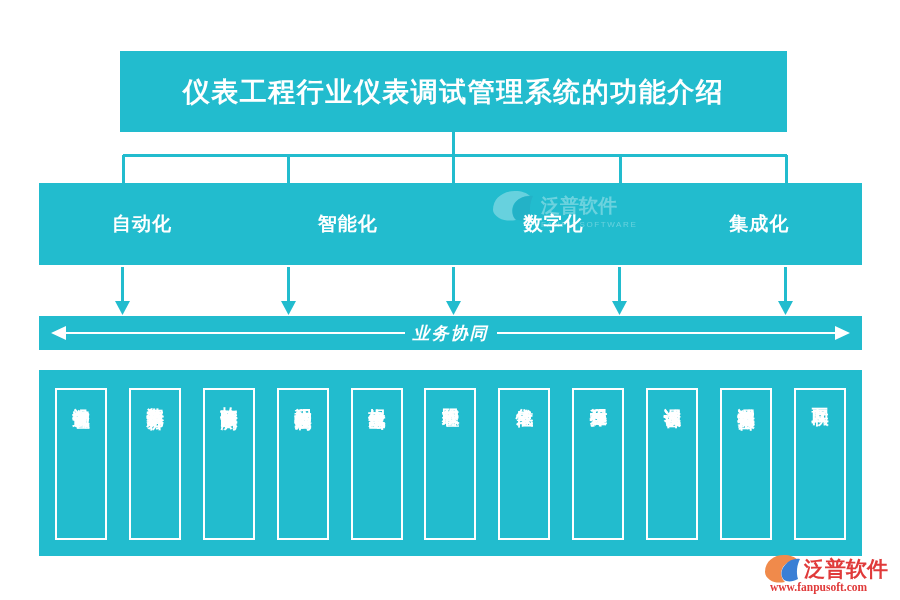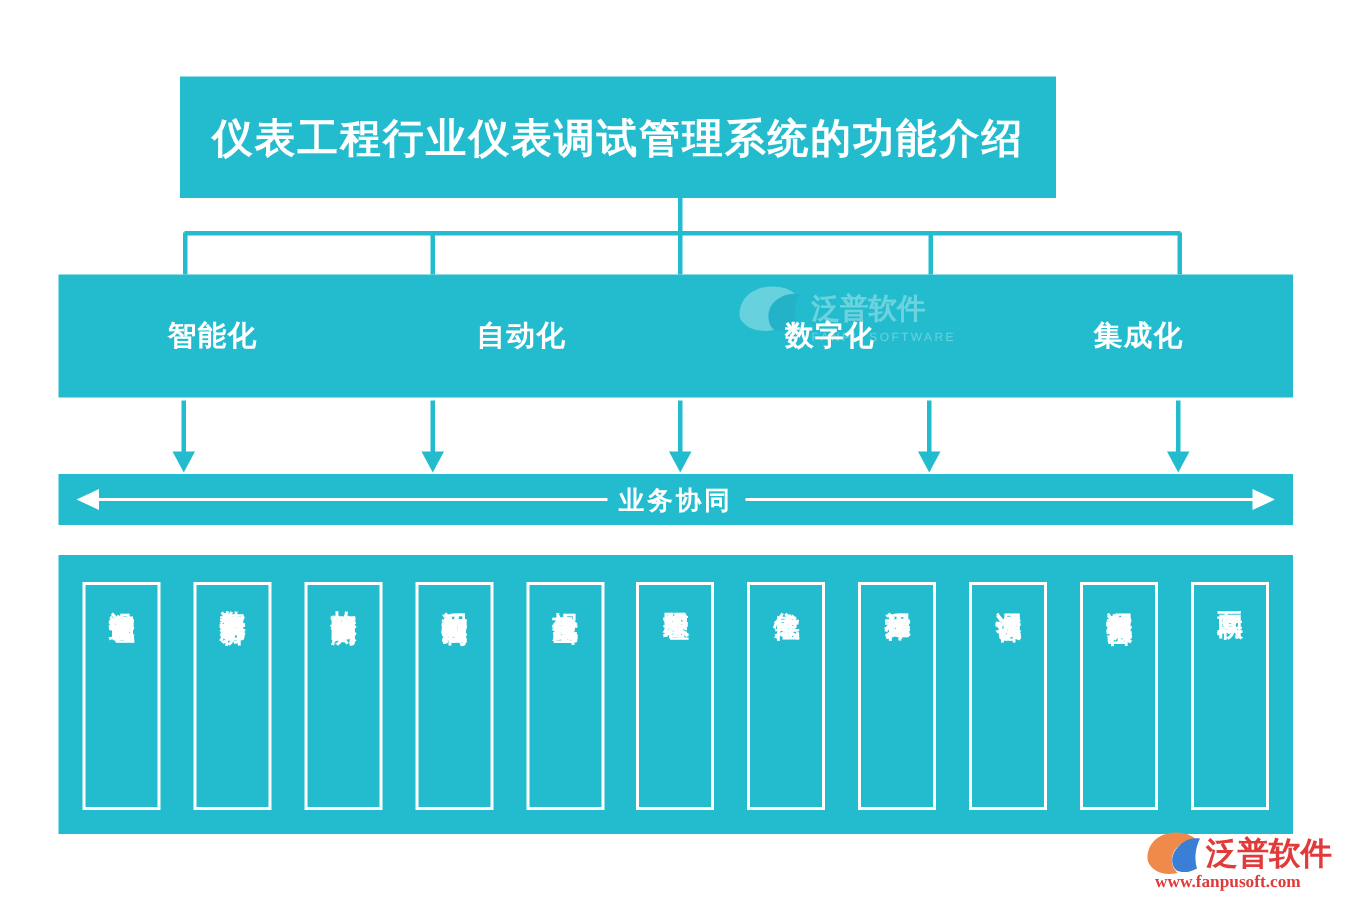--- a/index.html
+++ b/index.html
@@ -17,21 +17,21 @@
     height: 600px;
     background: #ffffff;
     overflow: hidden;
   }
 
   
   .title-box {
     position: absolute;
     left: 120px;
     top: 51px;
-    width: 584px;
+    width: 667px;
     height: 81px;
     background: #22bcce;
     display: flex;
     align-items: center;
     justify-content: center;
   }
   .title-text {
     color: #ffffff;
     font-size: 27px;
     font-weight: bold;
@@ -123,20 +123,21 @@
     width: 100%;
     height: 100%;
     display: flex;
     align-items: center;
     justify-content: center;
     color: #ffffff;
     font-size: 17px;
     font-weight: bold;
     letter-spacing: 2px;
     font-family: "Liberation Serif", "DejaVu Serif", serif;
+    font-style: italic;
   }
 
   
   .bottom-panel {
     position: absolute;
     left: 39px;
     top: 370px;
     width: 823px;
     height: 186px;
     background: #22bcce;
@@ -207,22 +208,22 @@
   <div class="cat-band">
 
     <svg class="wm-band" viewBox="0 0 160 46">
       <path d="M4 22 C4 10, 14 3, 26 3 C33 3, 38 5, 41 8 C34 8, 28 11, 25 16 C22 21, 23 28, 27 32 C22 33, 15 33, 10 30 C6 27, 4 25, 4 22 Z" fill="#ffffff" opacity="0.75"></path>
       <path d="M27 14 C31 9, 38 7, 44 8 C41 14, 40 22, 42 30 C36 33, 29 33, 26 31 C22 27, 23 19, 27 14 Z" fill="#2a8fb0" opacity="0.55"></path>
       <text x="52" y="24" font-family="'Liberation Serif', serif" font-size="19" font-weight="bold" fill="#ffffff" opacity="0.8">泛普软件</text>
       <text x="52" y="39" font-family="'Liberation Sans', sans-serif" font-size="8" letter-spacing="1.6" fill="#ffffff" opacity="0.75">FANPU SOFTWARE</text>
     </svg>
 
     <div class="cat-row">
+      <div class="cat-item">自动化</div>
       <div class="cat-item">智能化</div>
-      <div class="cat-item">自动化</div>
       <div class="cat-item">数字化</div>
       <div class="cat-item">集成化</div>
     </div>
   </div>
 
   <svg class="arrows-svg" viewBox="0 0 900 51" preserveAspectRatio="none">
     <g stroke="#22bcce" stroke-width="3" fill="#22bcce">
       <line x1="122.5" y1="2" x2="122.5" y2="42"></line>
       <polygon points="122.5,50 115,36 130,36" stroke="none"></polygon>
 

